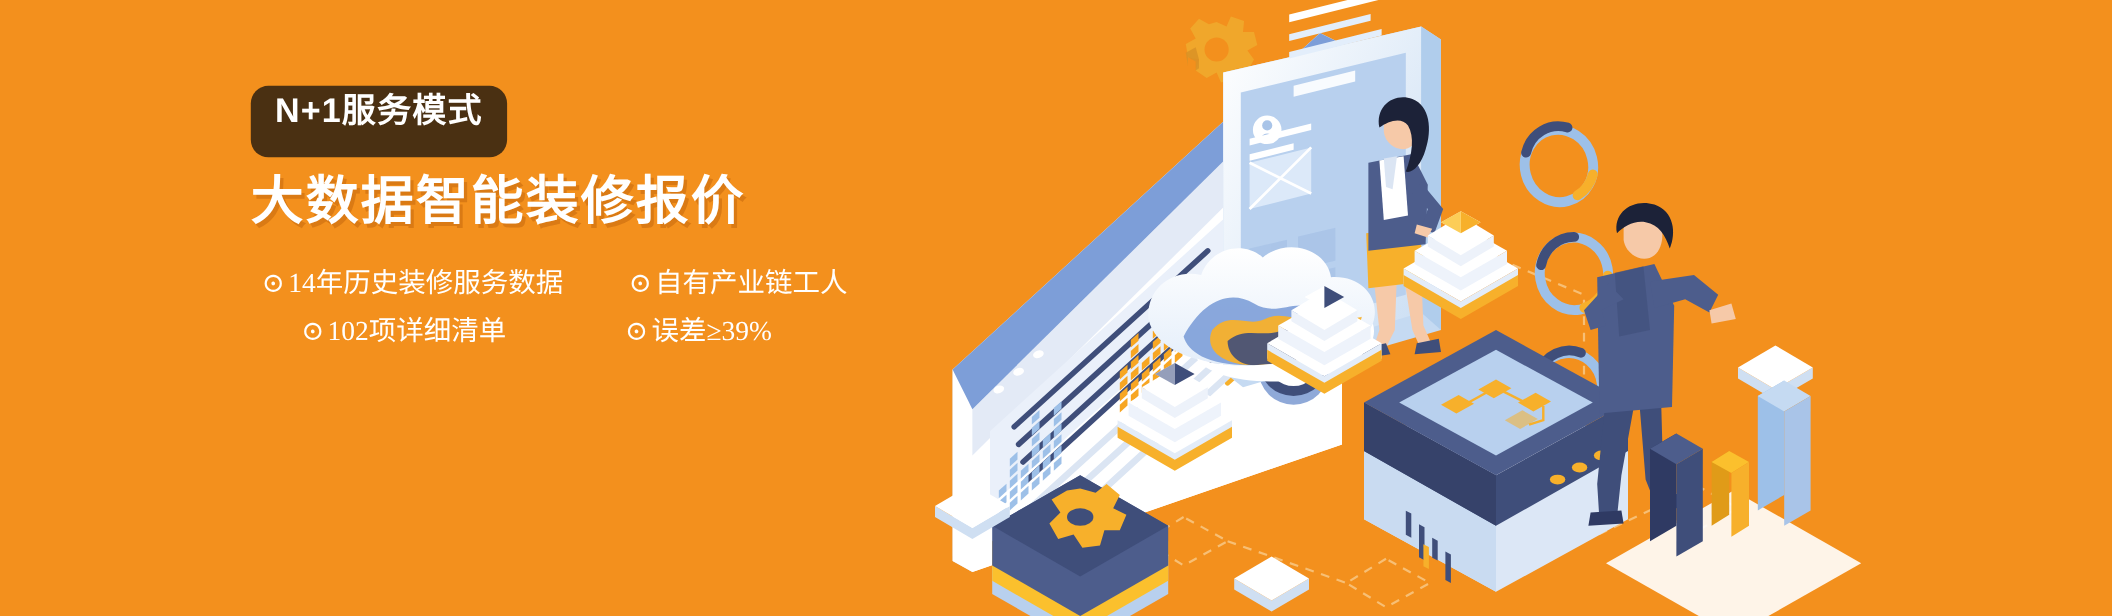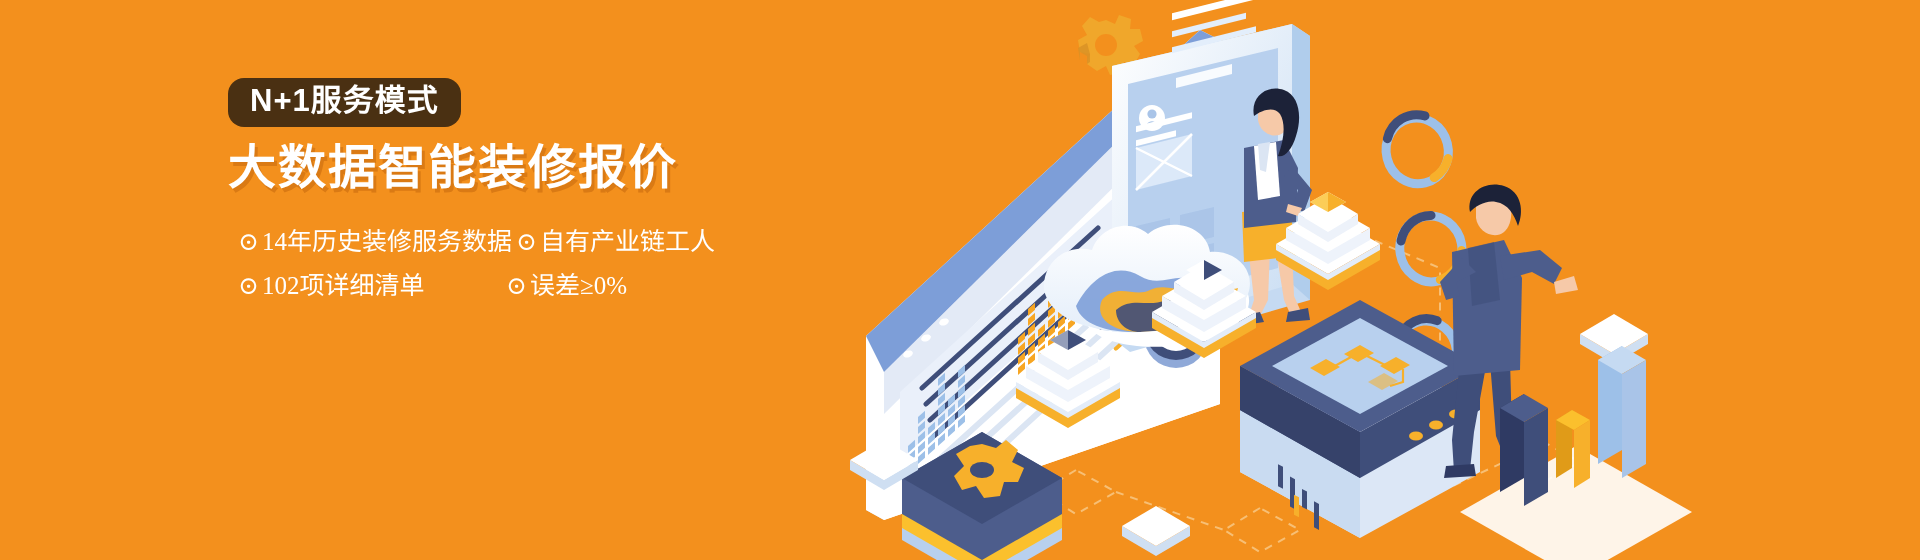--- a/index.html
+++ b/index.html
@@ -17,21 +17,21 @@
 
   
   #text-block{
     position:absolute;left:228px;top:78px;width:760px;height:340px;
   }
   #badge{
     display:inline-block;
     background:#4a3012;
     color:#ffffff;
     border-radius:16px;
-    padding:7px 22px 9px 22px;
+    padding:7px 22px 25px 22px;
     font-size:31px;
     font-weight:bold;
     letter-spacing:1px;
     line-height:1.05;
     font-family:"Liberation Sans","DejaVu Sans",sans-serif;
   }
   #headline{
     margin-top:14px;
     color:#ffffff;
     font-size:48px;
@@ -40,20 +40,21 @@
     line-height:1.12;
     white-space:nowrap;
     text-shadow:3px 4px 0 rgba(196,104,12,0.55);
     font-family:"Liberation Sans","DejaVu Sans",sans-serif;
   }
   #bullets{
     margin-top:26px;
     width:620px;
     display:flex;
     flex-wrap:wrap;
+    text-align:center;
   }
   .bullet{
     color:#ffffff;
     font-size:25px;
     line-height:44px;
     font-family:"Liberation Serif","DejaVu Serif",serif;
     white-space:nowrap;
     box-sizing:border-box;
   }
   .bullet.col-left{width:268px;padding-left:10px;}
@@ -86,21 +87,21 @@
       <div class="bullet col-right">
         <span class="marker">⊙</span><span>自有产业链工人</span>
       </div>
 
       <div class="bullet col-left">
         <span class="marker">⊙</span><span>102项详细清单</span>
       </div>
 
 
       <div class="bullet col-left">
-        <span class="marker">⊙</span><span>误差≥0%</span>
+        <span class="marker">⊙</span><span>误差≥39%</span>
       </div>
 
     </div>
   </div>
 
   <div id="illustration">
     <svg viewBox="0 0 1080 560" xmlns="http://www.w3.org/2000/svg">
       <defs>
         <linearGradient id="phoneBody" x1="0" y1="0" x2="1" y2="1">
           <stop offset="0%" stop-color="#ffffff"></stop>

